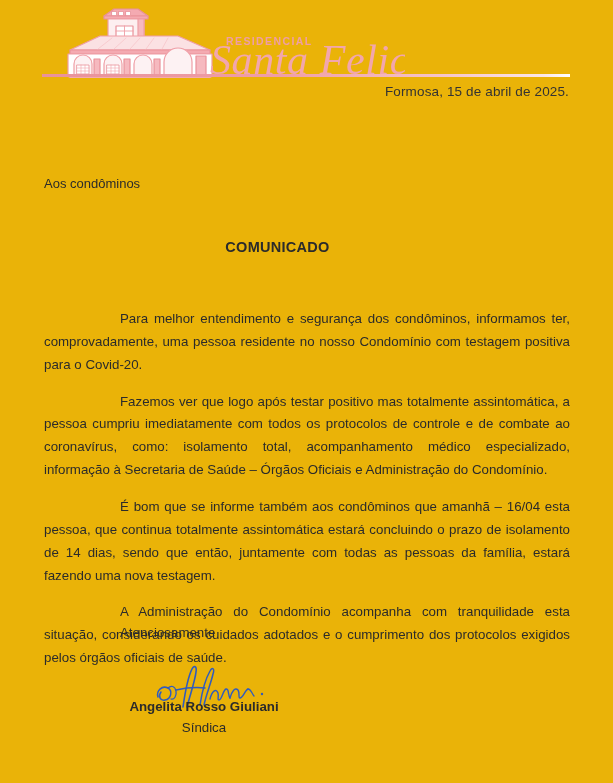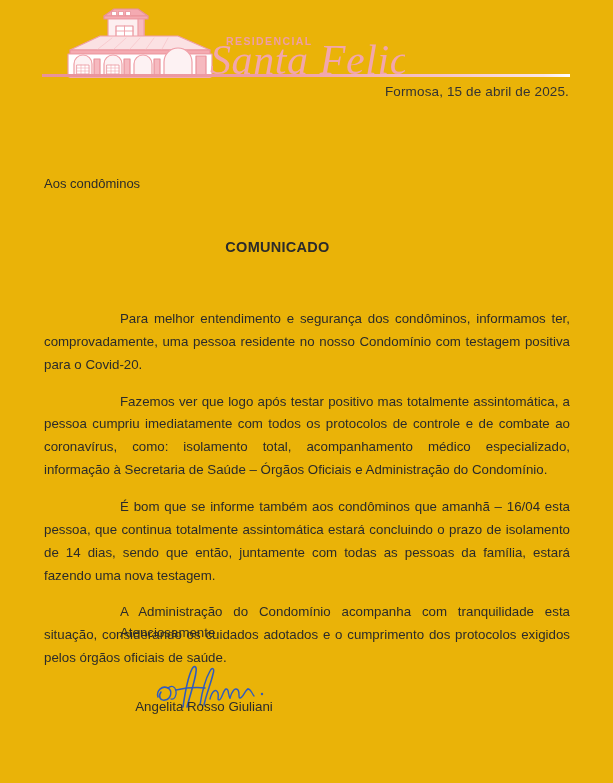--- a/index.html
+++ b/index.html
@@ -140,20 +140,21 @@
   }
   .sig-name {
     position: absolute;
     left: 0;
     top: 54px;
     width: 320px;
     text-align: center;
     font-size: 13.3px;
     color: #2b2b2b;
     white-space: nowrap;
+    font-weight: bold;
   }
   .sig-role {
     position: absolute;
     left: 0;
     top: 75px;
     width: 320px;
     text-align: center;
     font-size: 13.3px;
     color: #2b2b2b;
   }
@@ -259,16 +260,17 @@
           <path d="M58 36 C60 28, 64 25, 66 30 C67 34, 65 37, 67 37 C70 37, 71 27, 74 26 C77 25, 76 33, 78 35" stroke-width="1.4"></path>
           <path d="M78 35 C80 28, 83 24, 86 27 C88 30, 86 35, 88 35 C91 35, 93 27, 96 26" stroke-width="1.4"></path>
 
           <path d="M96 26 C99 26, 100 31, 102 33" stroke-width="1.3"></path>
 
           <circle cx="110" cy="31" r="1.2" fill="#2f5bbf" stroke="none"></circle>
         </g>
       </svg>
 
       <div class="sig-name">Angelita Rosso Giuliani</div>
+      <div class="sig-role">Síndica</div>
     </div>
   </div>
 
 </div>
 
 </body></html>

